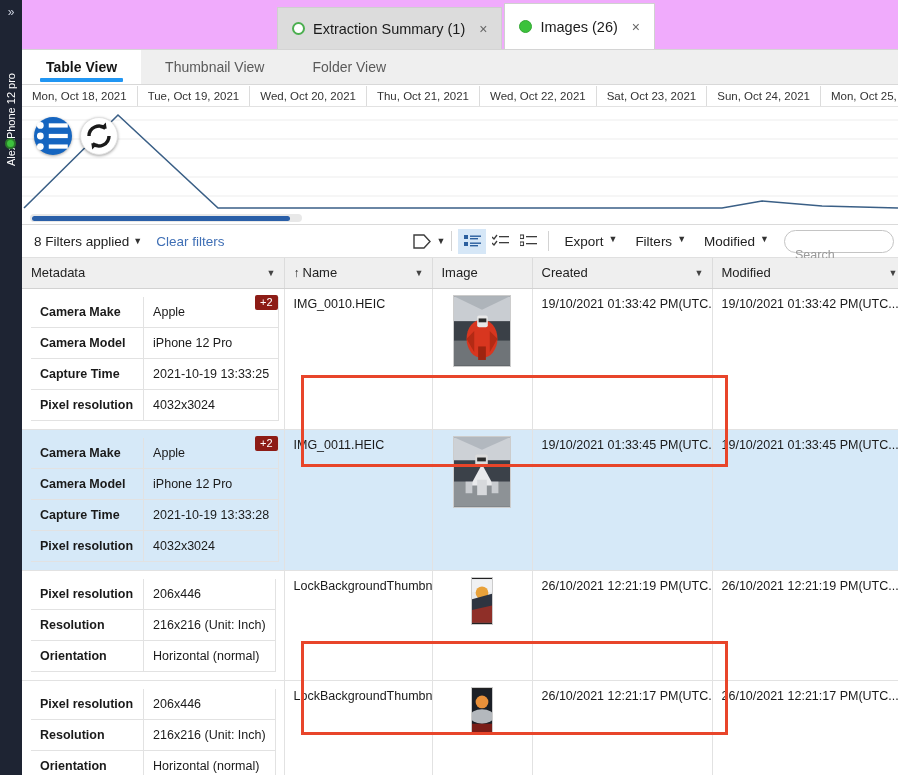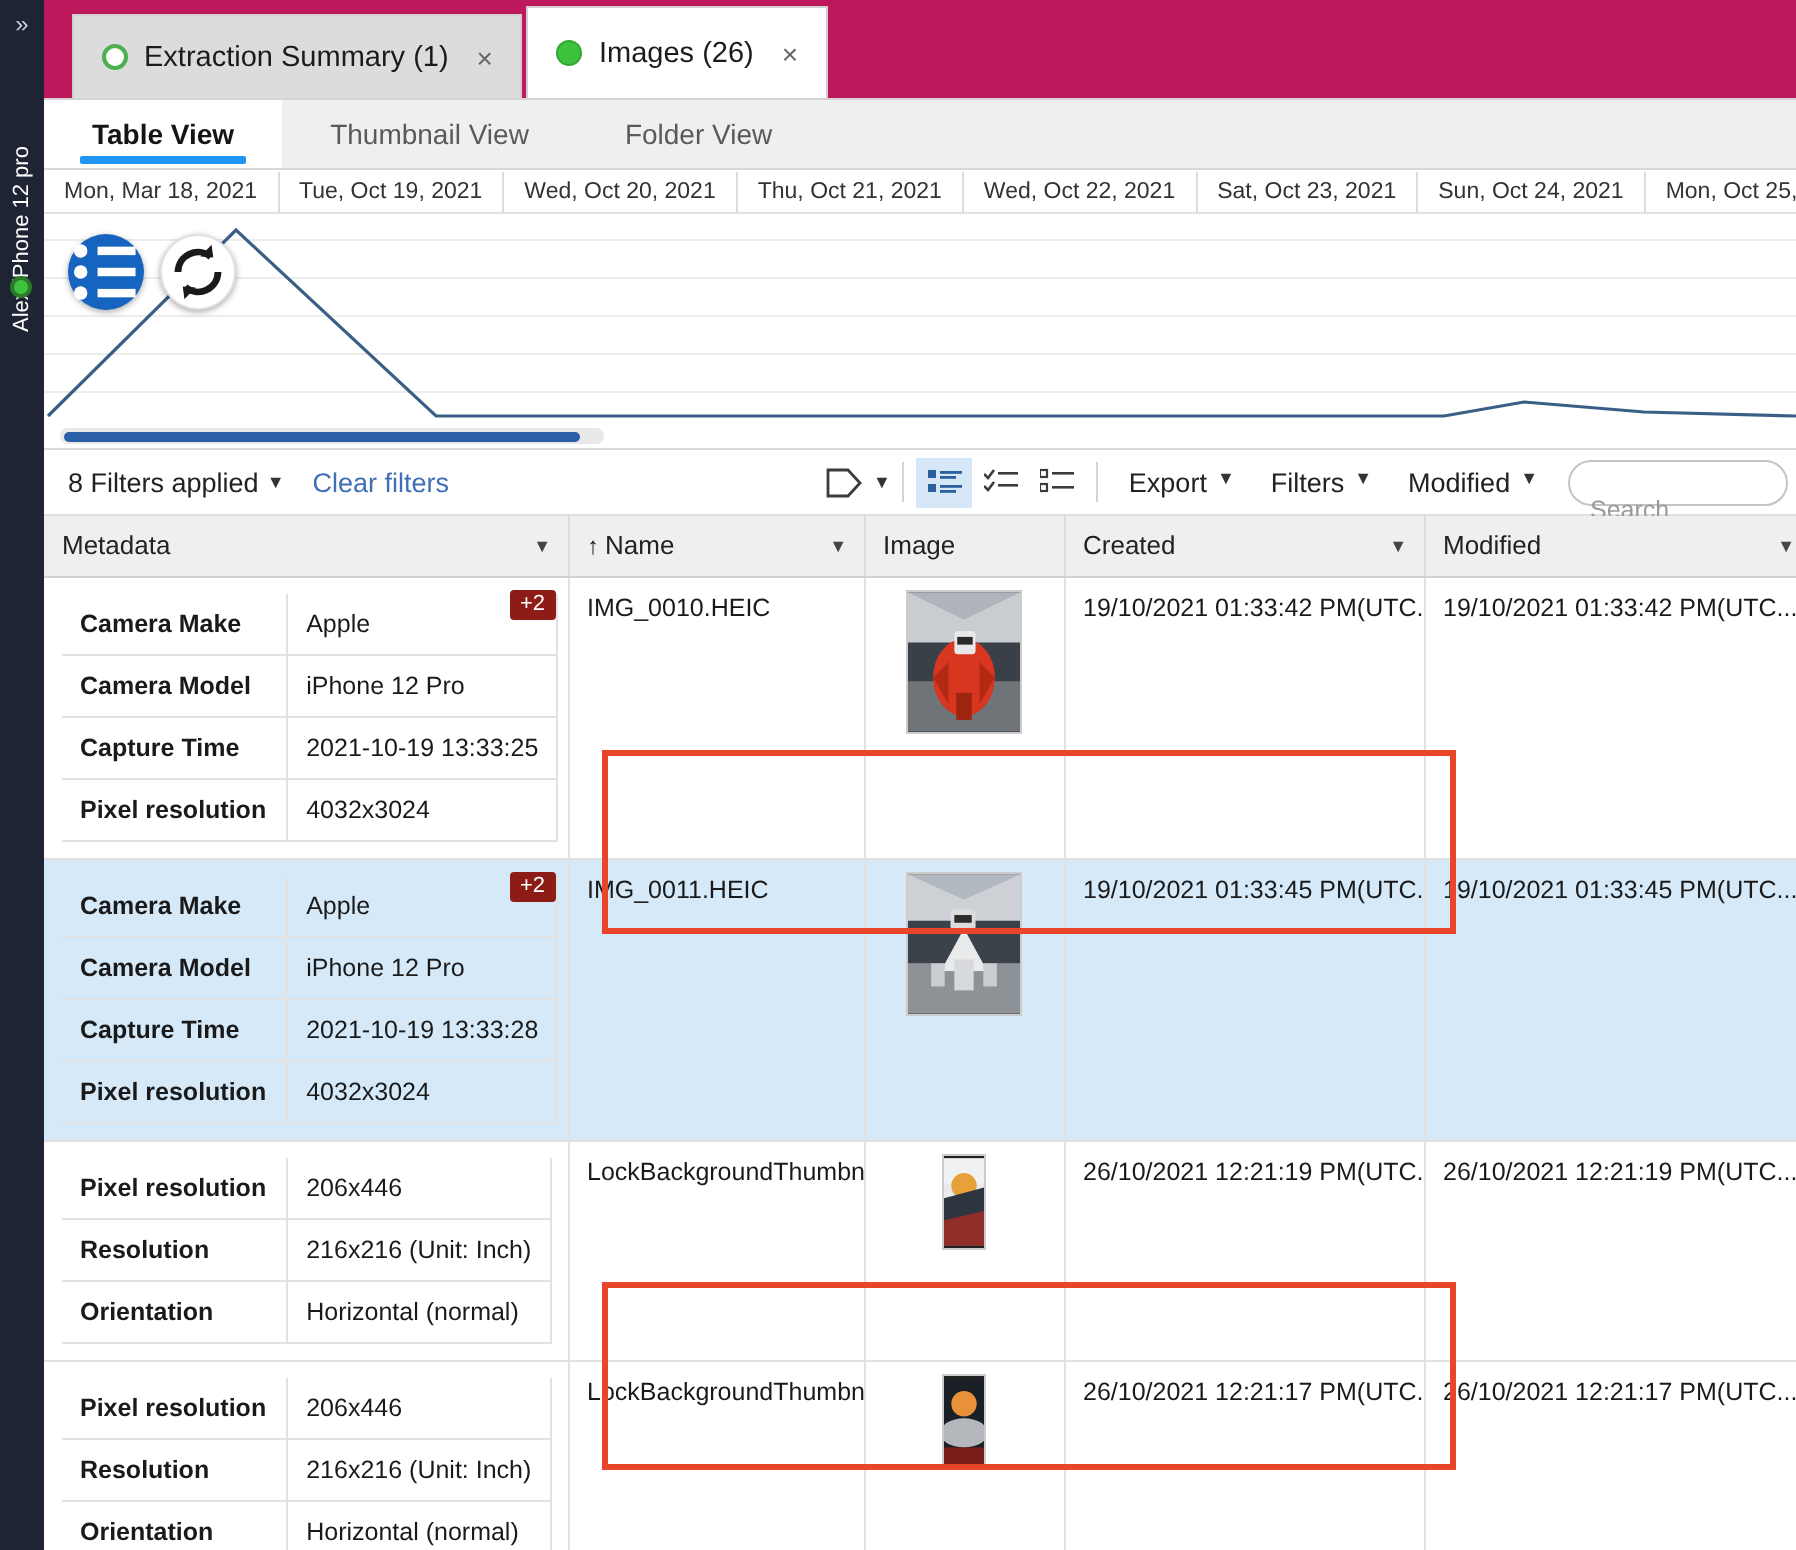--- a/index.html
+++ b/index.html
@@ -38,25 +38,26 @@
     position: absolute; left: 5px; top: 138px;
     width: 11px; height: 11px; border-radius: 50%;
     background: #3ec23e; border: 2px solid #2a7a2a;
   }
 
   
   .main { flex: 1 1 auto; position: relative; background: #ffffff; height: 775px; overflow: hidden; }
 
   
   .tabstrip {
-    height: 50px; background: #be185d;
+    height: 50px; background: #f0abfc;
     display: flex; align-items: flex-end;
     padding-left: 14px;
     border-bottom: 1px solid #d4d4d4;
     position: relative;
+    justify-content: center;
   }
   .wtab {
     height: 42px; display: flex; align-items: center; gap: 8px;
     padding: 0 14px 0 14px;
     font-size: 14.5px; color: #1b1b1b;
     background: #dcdcdc;
     border: 1px solid #cfcfcf; border-bottom: none;
     margin-right: 2px;
     position: relative;
   }
@@ -236,21 +237,21 @@
         </div>
       <div class="vtab">
           <span>Thumbnail View</span>
         </div>
       <div class="vtab">
           <span>Folder View</span>
         </div>
     </div>
 
     <div class="dateruler">
-      <div class="dcell">Mon, Mar 18, 2021</div>
+      <div class="dcell">Mon, Oct 18, 2021</div>
       <div class="dcell">Tue, Oct 19, 2021</div>
       <div class="dcell">Wed, Oct 20, 2021</div>
       <div class="dcell">Thu, Oct 21, 2021</div>
       <div class="dcell">Wed, Oct 22, 2021</div>
       <div class="dcell">Sat, Oct 23, 2021</div>
       <div class="dcell">Sun, Oct 24, 2021</div>
       <div class="dcell">Mon, Oct 25, 2021</div>
 
     </div>
 

